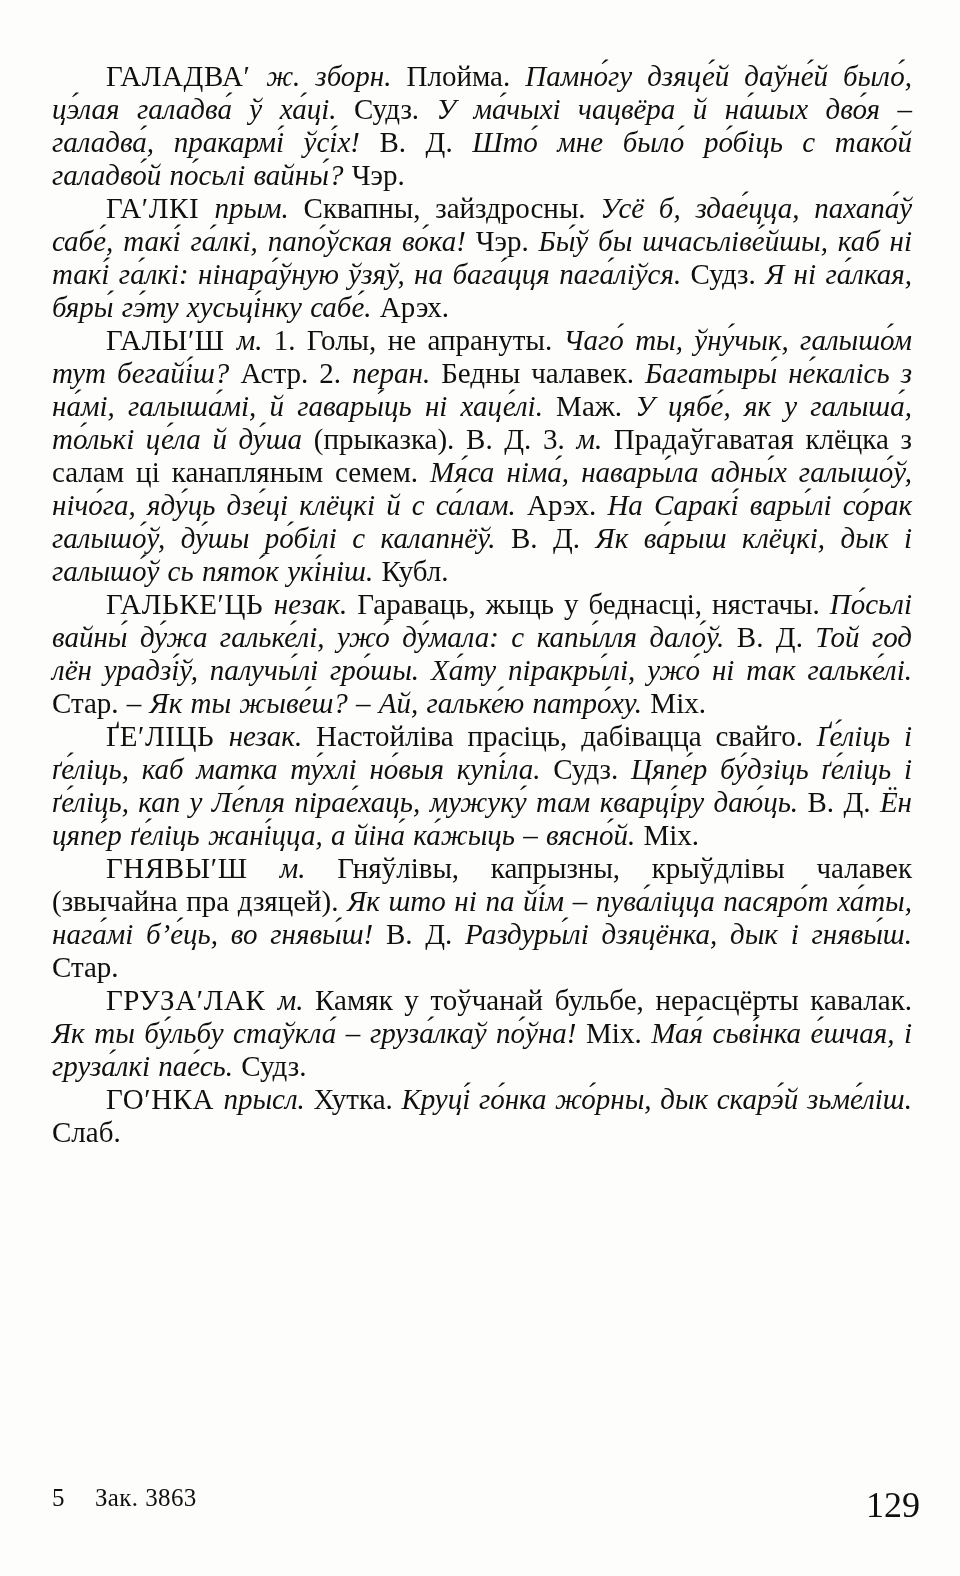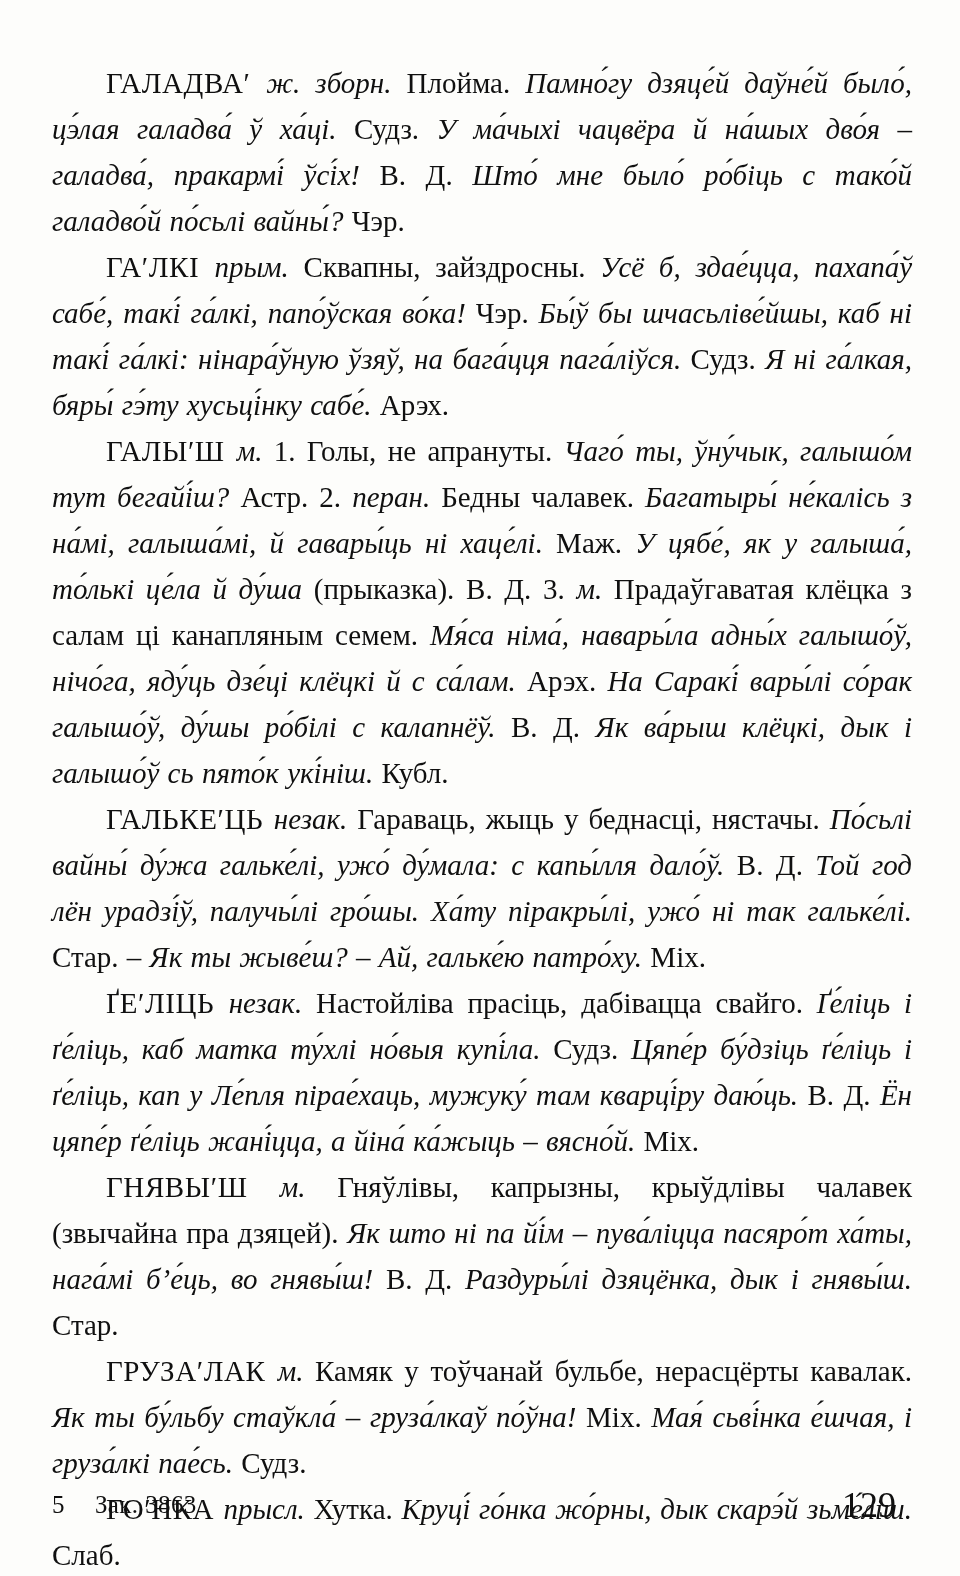--- a/index.html
+++ b/index.html
@@ -13,39 +13,39 @@
     width: 960px;
     height: 1576px;
     background: #fdfdfb;
     overflow: hidden;
     padding: 60px 48px 0 52px;
     color: #101010;
   }
   .entries { width: 100%; }
   .entry {
     font-size: 29px;
-    line-height: 46px;
+    line-height: 33px;
     text-align: justify;
     text-indent: 54px;
     word-spacing: 1px;
   }
   .seg-head {
     font-style: normal;
     letter-spacing: 0.6px;
   }
   .seg-it { font-style: italic; }
   .seg-ro { font-style: normal; }
   .footer {
     position: absolute;
     left: 52px;
-    right: 64px;
+    right: 40px;
     top: 1484px;
     display: flex;
     justify-content: space-between;
-    align-items: center;
+    align-items: flex-start;
     font-family: Liberation Serif, serif;
   }
   .footer-left { font-size: 25px; letter-spacing: 0.4px; }
   .footer-left .sig-label { margin-left: 30px; }
   .footer-right { font-size: 36px; }
 </style>
 </head>
 <body>
 
 <div class="page">

